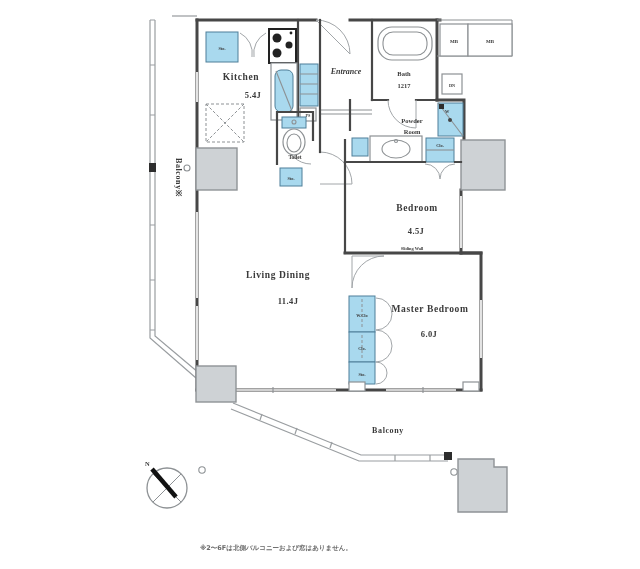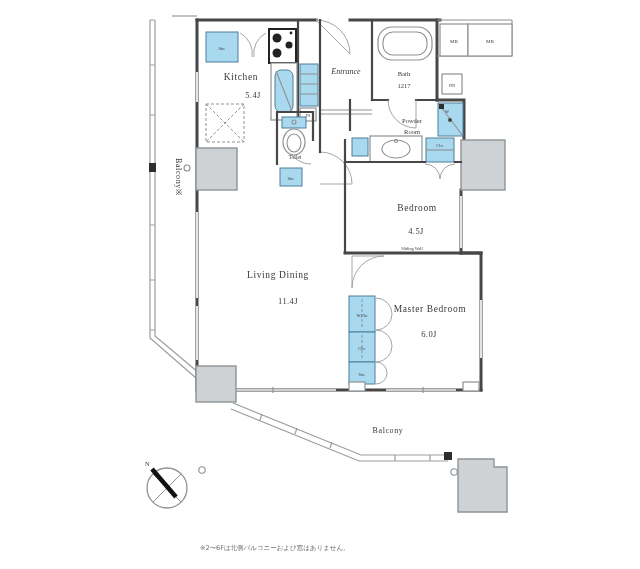--- a/index.html
+++ b/index.html
@@ -1,17 +1,17 @@
 <!DOCTYPE html>
 <html><head>
 <meta charset="utf-8">
 <style>
   html,body{margin:0;padding:0;background:#fff;}
   .stage{position:relative;width:540px;height:569px;background:#ffffff;overflow:hidden;
-         font-family:"Liberation Serif",serif;}
+         font-family:"Liberation Serif",serif;font-weight:bold;}
   svg text{font-family:"Liberation Serif",serif;fill:#3a3a3a;}
   .room-name{font-size:9.5px;letter-spacing:.6px;}
   .room-size{font-size:8.5px;letter-spacing:.4px;}
   .mid-label{font-size:6.5px;}
   .sm-label{font-size:5.5px;}
   .xs-label{font-size:5px;}
   .xxs-label{font-size:4.3px;}
   .entr-label{font-size:8px;font-style:italic;}
   .balc-label{font-size:8px;letter-spacing:.6px;}
   .note-label{font-size:6.5px;fill:#6a6a6a;font-family:"DejaVu Sans",sans-serif;}

